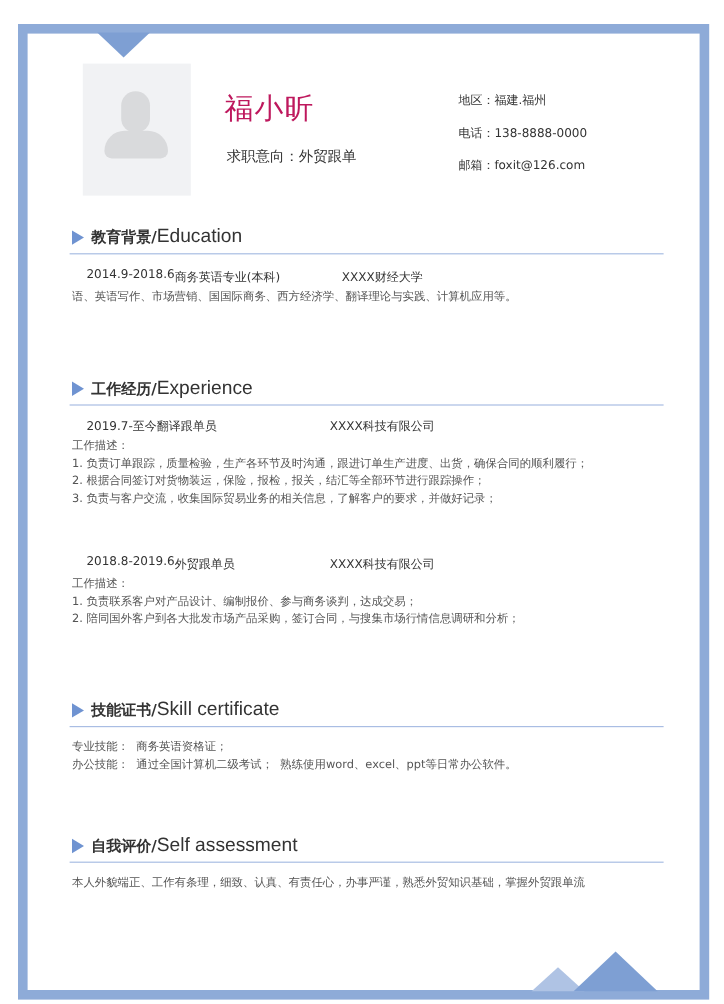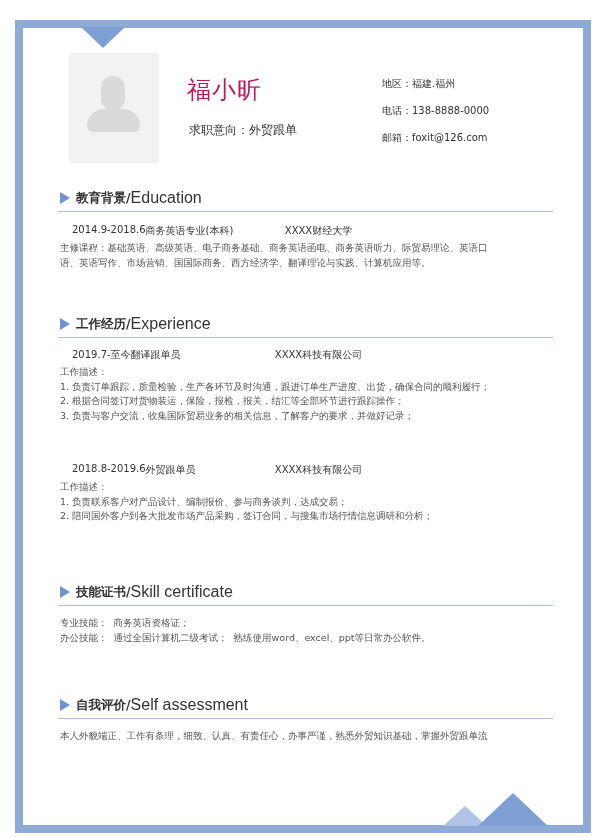--- a/index.html
+++ b/index.html
@@ -60,21 +60,20 @@
   <span>教育背景/</span>
   <span class="en">Education</span>
 </div>
 <div class="rule" style="top:211px"></div>
 <div class="row" style="top:224px">
   <span>2014.9-2018.6</span>
   <span class="mid" style="position:absolute">XXXX财经大学</span>
   <span>商务英语专业(本科)</span>
 </div>
 <div class="txt" style="top:241px">
-  <div>主修课程：基础英语、高级英语、电子商务基础、商务英语函电、商务英语听力、际贸易理论、英语口</div>
   <div>语、英语写作、市场营销、国国际商务、西方经济学、翻译理论与实践、计算机应用等。</div>
 </div>
 
 <div class="sec-title" style="top:315px">
   <span class="tri"></span>
   <span>工作经历/</span>
   <span class="en">Experience</span>
 </div>
 <div class="rule" style="top:337px"></div>
 

